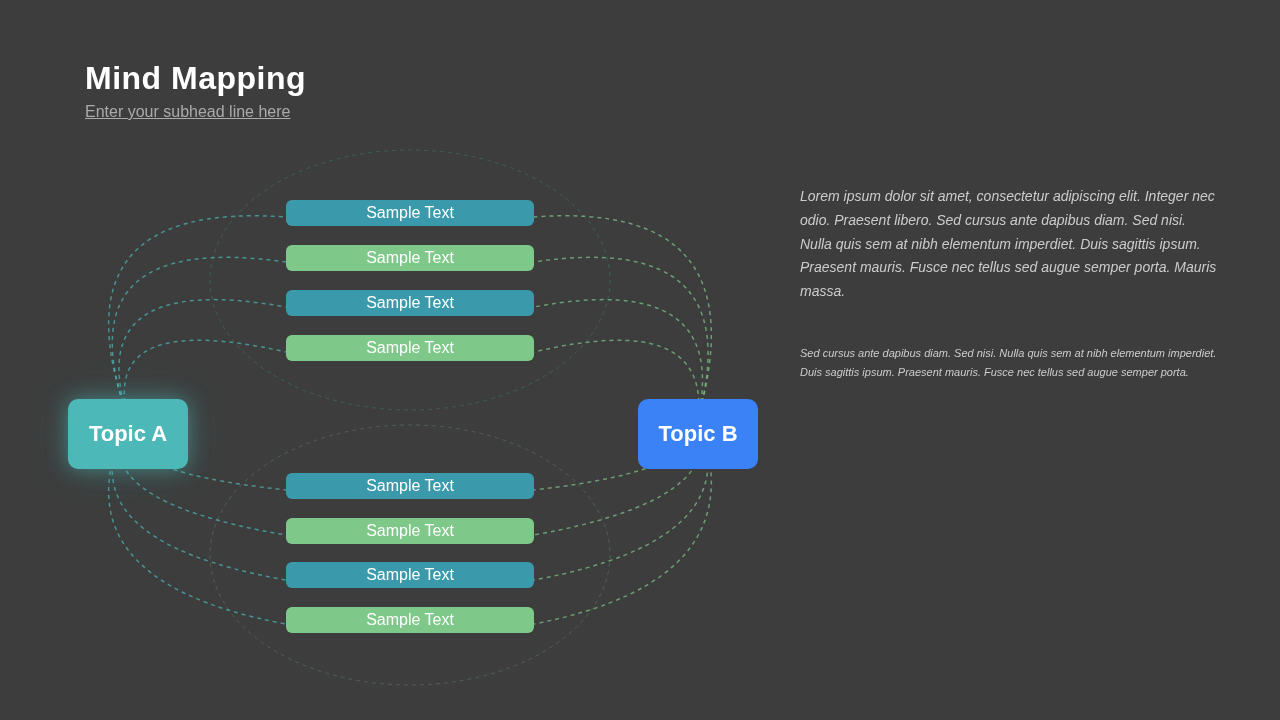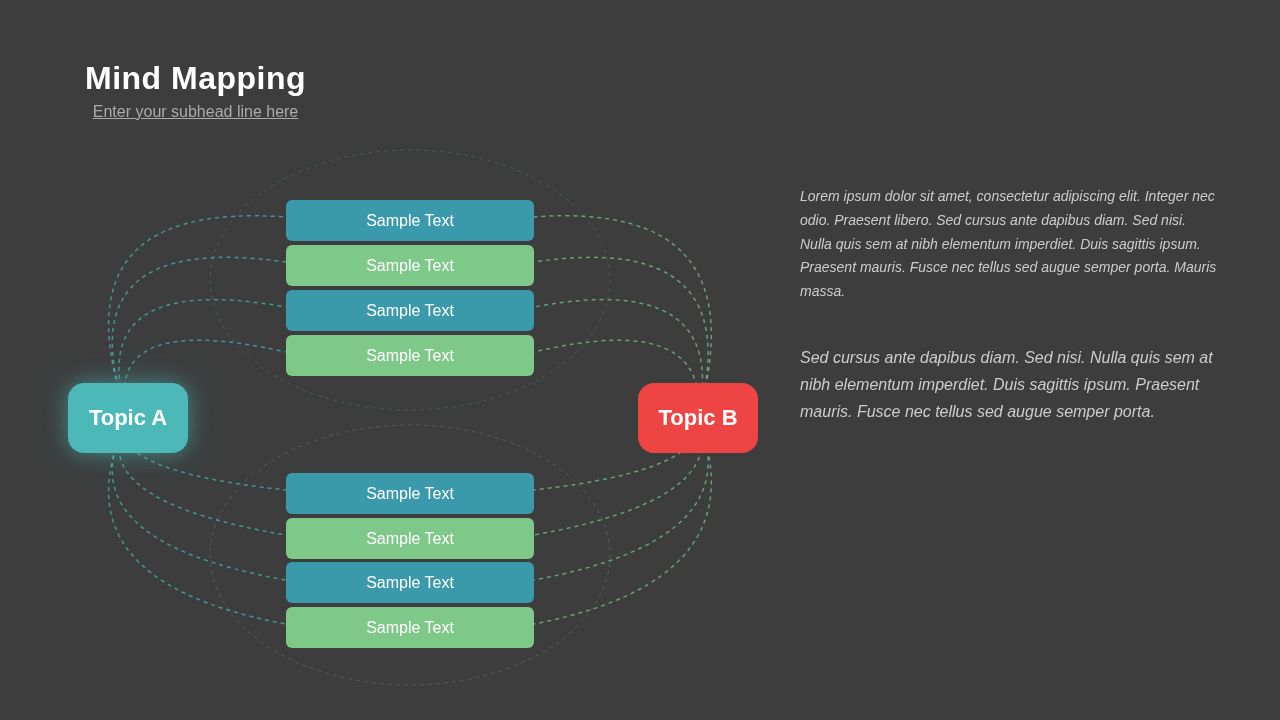--- a/index.html
+++ b/index.html
@@ -10,21 +10,20 @@
       background-color: #3d3d3d;
       font-family: 'Segoe UI', Arial, sans-serif;
       overflow: hidden;
       position: relative;
     }
 
     .header {
       position: absolute;
       top: 60px;
       left: 85px;
-      text-align: center;
     }
 
     .title {
       color: #ffffff;
       font-size: 32px;
       font-weight: 700;
       letter-spacing: 0.5px;
     }
 
     .subtitle {
@@ -40,52 +39,53 @@
       top: 0;
       left: 0;
       width: 1280px;
       height: 720px;
       pointer-events: none;
     }
 
     
     .topic-node {
       position: absolute;
-      border-radius: 16px;
+      border-radius: 10px;
       display: flex;
       align-items: center;
       justify-content: center;
       font-size: 22px;
       font-weight: 600;
       color: #ffffff;
       cursor: pointer;
+      margin-top: 16px;
     }
 
     .topic-a {
       width: 120px;
       height: 70px;
       left: 68px;
       top: 383px;
       background-color: #4db8b8;
       box-shadow: 0 0 20px rgba(77,184,184,0.5), 0 0 40px rgba(77,184,184,0.2);
     }
 
     .topic-b {
       width: 120px;
       height: 70px;
       left: 638px;
       top: 383px;
-      background-color: #ef4444;
+      background-color: #3b82f6;
     }
 
     
     .sample-box {
       position: absolute;
       width: 248px;
-      height: 41px;
+      height: 26px;
       border-radius: 6px;
       display: flex;
       align-items: center;
       justify-content: center;
       font-size: 16px;
       color: #ffffff;
       cursor: pointer;
     }
 
     
@@ -111,21 +111,21 @@
 
     .text-block-1 {
       color: #cccccc;
       font-size: 14px;
       line-height: 1.7;
       margin-bottom: 40px;
     }
 
     .text-block-2 {
       color: #cccccc;
-      font-size: 16px;
+      font-size: 11px;
       line-height: 1.7;
     }
   </style>
 </head>
 <body>
 
 <svg class="svg-canvas">
 
   <path d="M 128 418 Q 50 200 286 217" stroke="#4db8b8" stroke-width="1.5" stroke-dasharray="4,4" fill="none" opacity="0.7"></path>
   <path d="M 128 418 Q 60 230 286 262" stroke="#4db8b8" stroke-width="1.5" stroke-dasharray="4,4" fill="none" opacity="0.7"></path>

